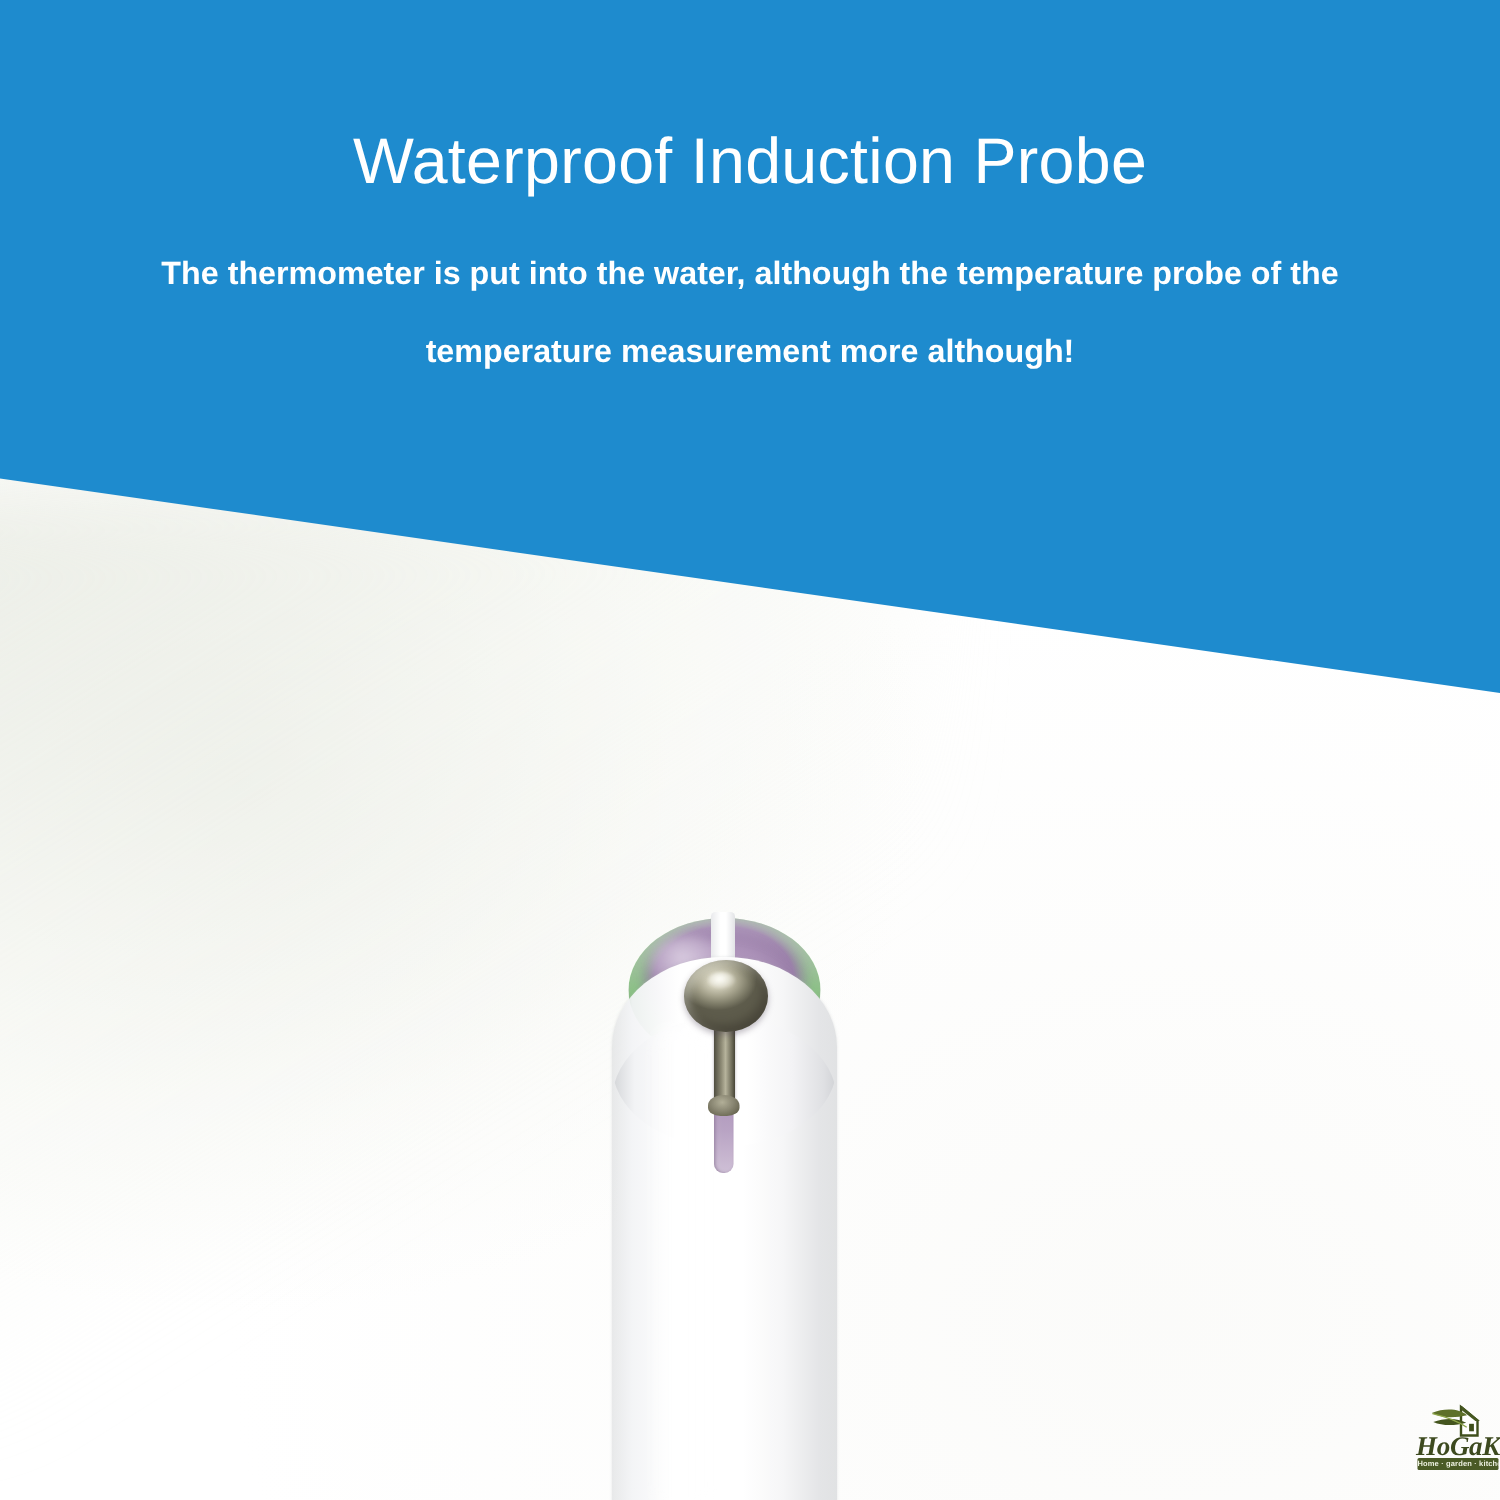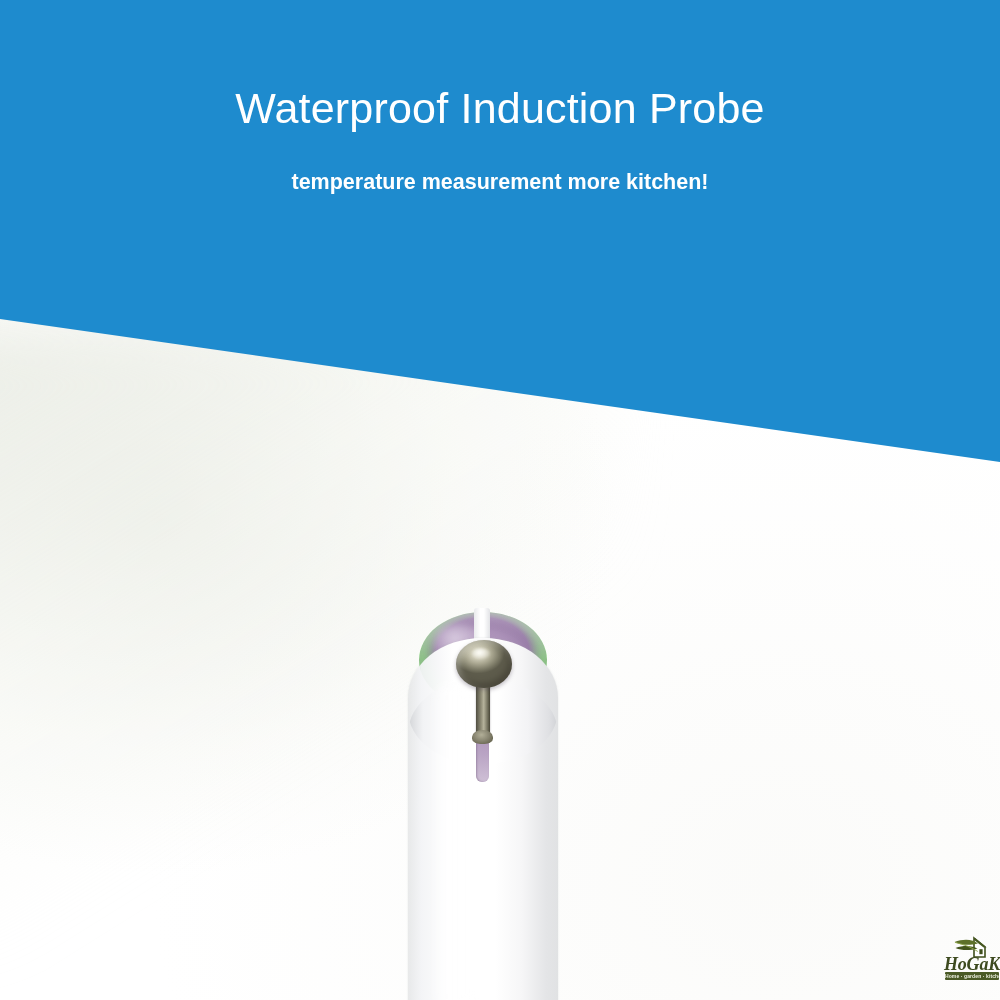--- a/index.html
+++ b/index.html
@@ -292,21 +292,22 @@
     <div class="probe-stem"></div>
     <div class="probe-stem-foot"></div>
     <div class="probe-ball">
       <div class="probe-ball-spec"></div>
     </div>
   </div>
 
   <div class="banner">
     <div class="banner-title">Waterproof Induction Probe</div>
     <div class="banner-body">
-      <span class="ln">temperature measurement more kitchen!</span>
+      <span class="ln">The thermometer is put into the water, although the temperature probe of the</span>
+      <span class="ln">temperature measurement more although!</span>
     </div>
   </div>
 
   <div class="logo">
     <div class="logo-mark">
       <svg width="38" height="22" viewBox="0 0 38 22" xmlns="http://www.w3.org/2000/svg">
         <path d="M21 2 L32 11 L32 21 L21 21 Z" fill="#ffffff" stroke="#3f4f1c" stroke-width="1.6"></path>
         <rect x="26.4" y="13.2" width="3.2" height="5" fill="#3f4f1c"></rect>
         <path d="M21.5 1.4 L33.6 11.4 L30.6 11.4 L21.5 4.2 Z" fill="#465821"></path>
         <path d="M1.5 6 C10 2.5 20 3 25 7.5 C18 9 9.5 10 1.5 6 Z" fill="#5d7029"></path>

